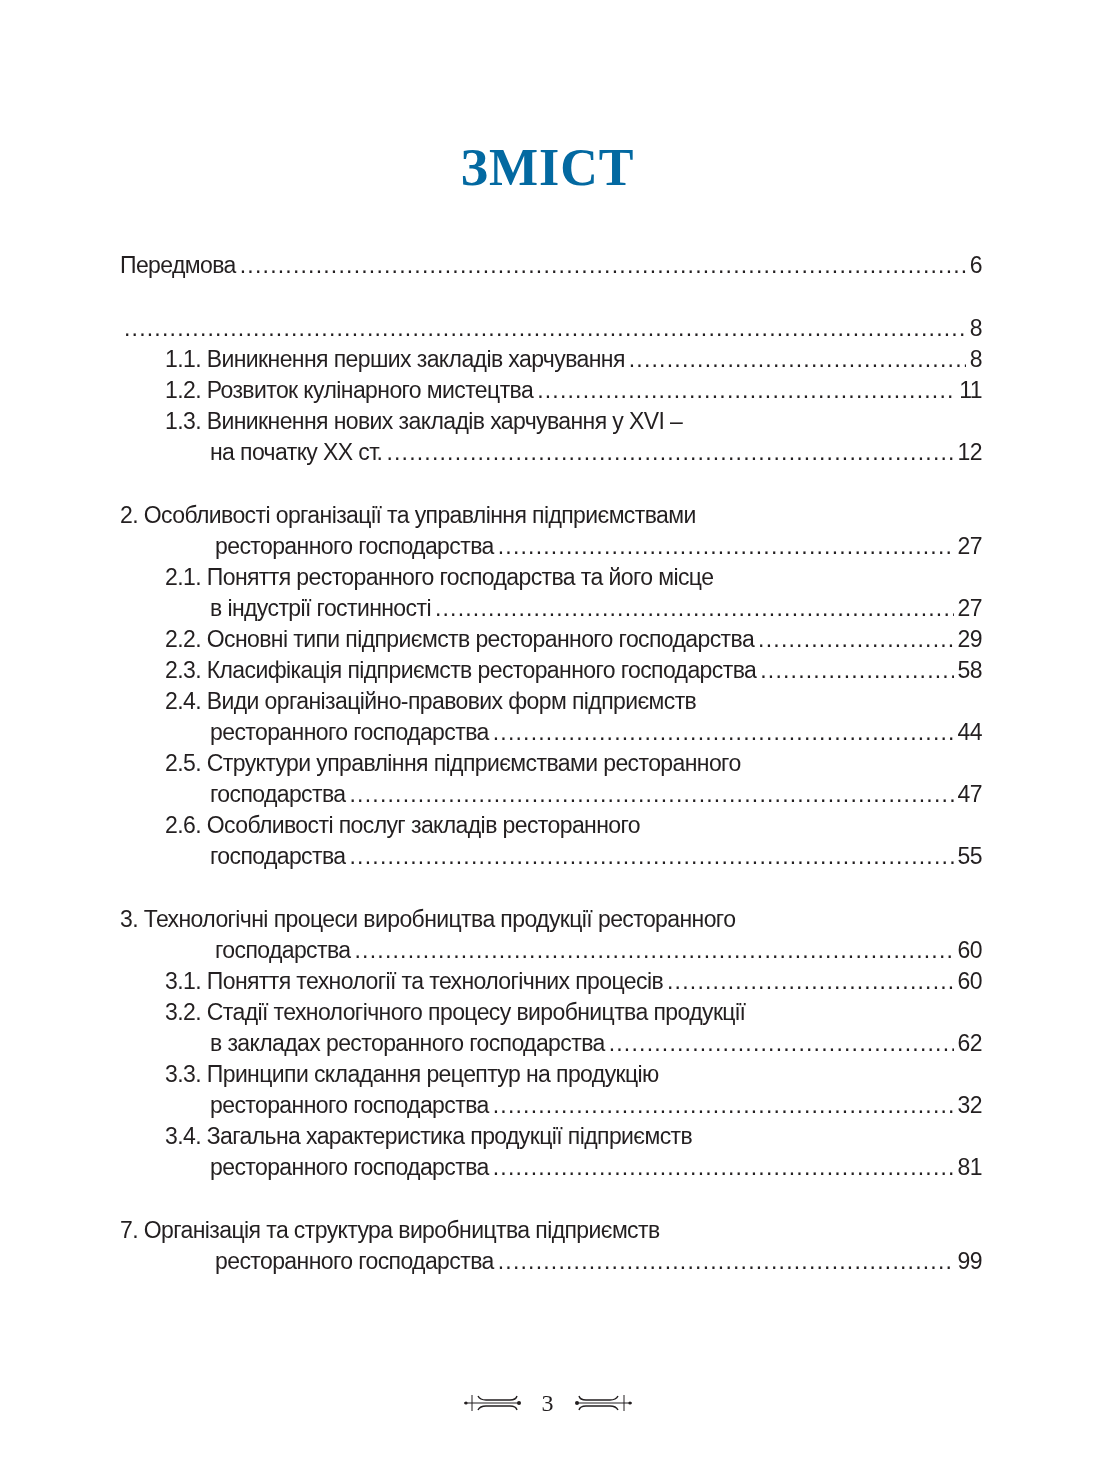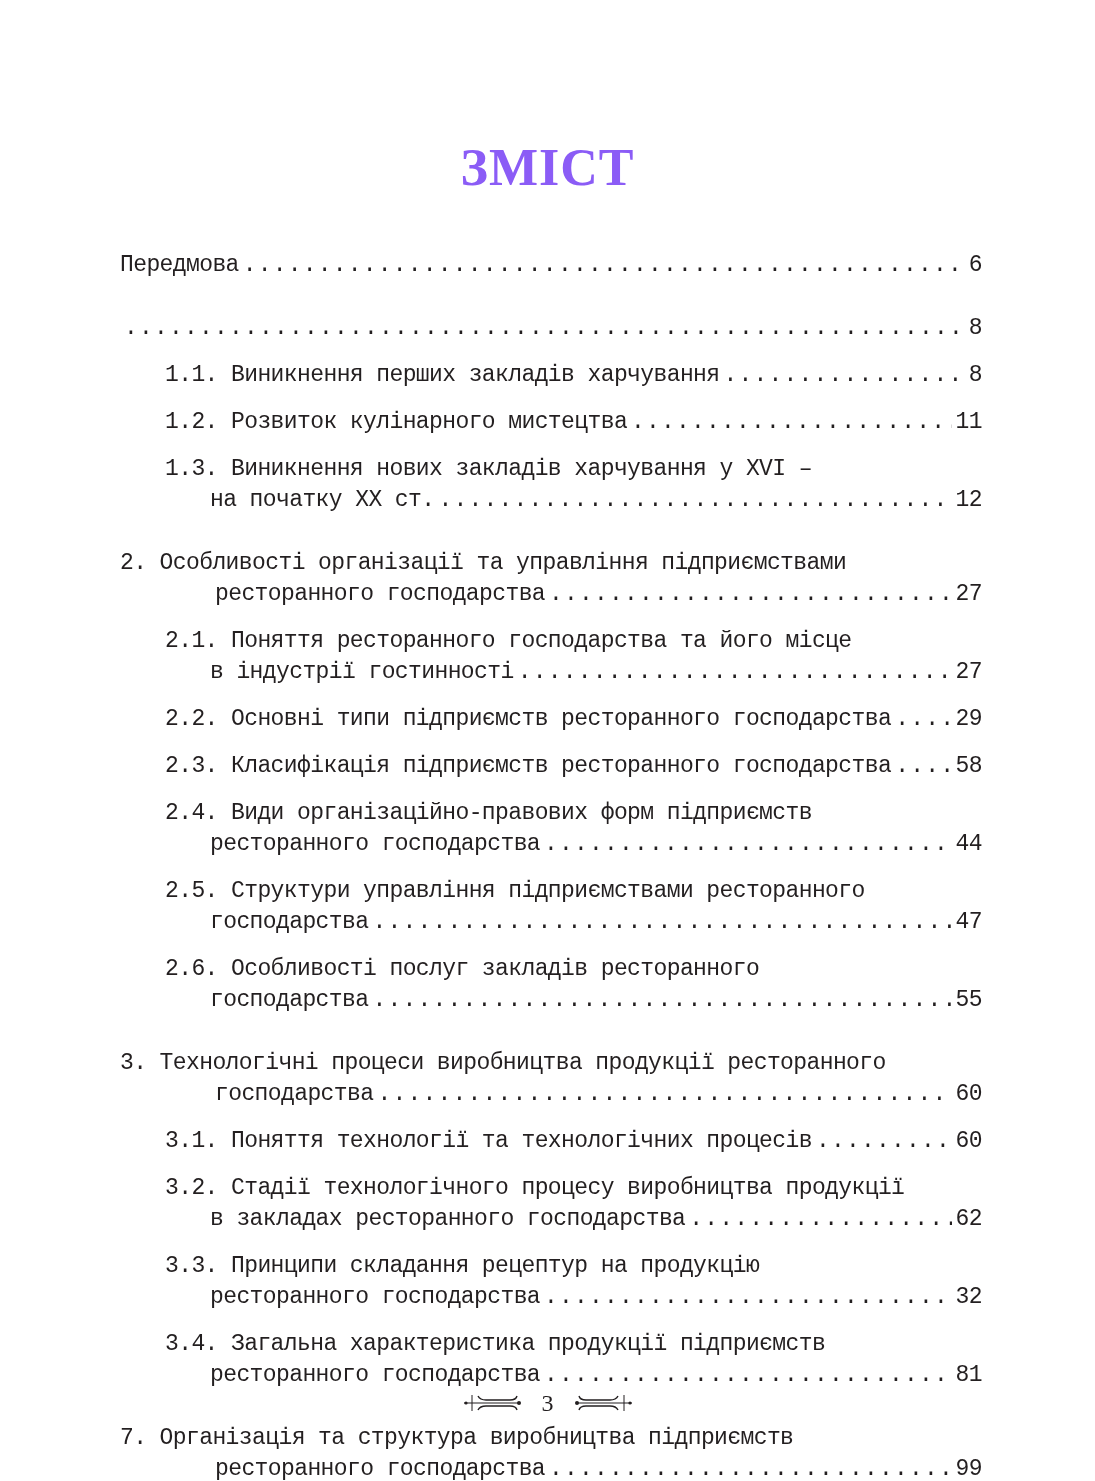--- a/index.html
+++ b/index.html
@@ -1,32 +1,32 @@
 <!DOCTYPE html>
 <html><head>
   <meta charset="utf-8">
   <style>
     html, body { margin: 0; padding: 0; background: #ffffff; }
     body { width: 1095px; height: 1481px; position: relative; overflow: hidden;
            font-family: "DejaVu Serif", "Liberation Serif", serif; color: #231f20; }
     .title { position: absolute; left: 0; width: 1095px; top: 138px; text-align: center;
              font-family: "Liberation Serif", serif; font-weight: bold; font-size: 52px;
-             letter-spacing: 1px; color: #8b5cf6; }
+             letter-spacing: 1px; color: #0369a1; }
     .toc { position: absolute; left: 120px; top: 250px; width: 862px; }
     .line { position: relative; height: 31px; font-size: 23px; line-height: 31px;
-            white-space: nowrap; font-family: Liberation Mono, monospace; font-stretch: condensed;
+            white-space: nowrap; font-family: Liberation Sans, sans-serif; font-stretch: condensed;
             letter-spacing: -0.6px; transform-origin: left center; }
     .row { display: flex; align-items: baseline; height: 31px; }
     .row .txt { white-space: nowrap; }
     .row .dots { flex: 1; overflow: hidden; white-space: nowrap; margin: 0 4px; letter-spacing: 1.2px; }
     .row .dots::before { content: "........................................................................................................................................................................................................................"; }
     .row .pg { white-space: nowrap; text-align: right; }
     .gap { height: 32px; }
     .ind0 { padding-left: 0; }
-    .ind1 { padding-left: 45px; margin-top: 16px; }
+    .ind1 { padding-left: 45px; }
     .ind1c { padding-left: 90px; }
     .ind0c { padding-left: 95px; }
     .footer { position: absolute; top: 1388px; left: 0; width: 1095px; text-align: center;
               font-family: "Liberation Serif", serif; font-size: 24px; color: #231f20; }
     .footer .orn { display: inline-block; vertical-align: middle; width: 60px; height: 24px; }
     .footer .num { display: inline-block; vertical-align: middle; margin: 0 14px; }
   </style>
 </head>
 <body>
 

